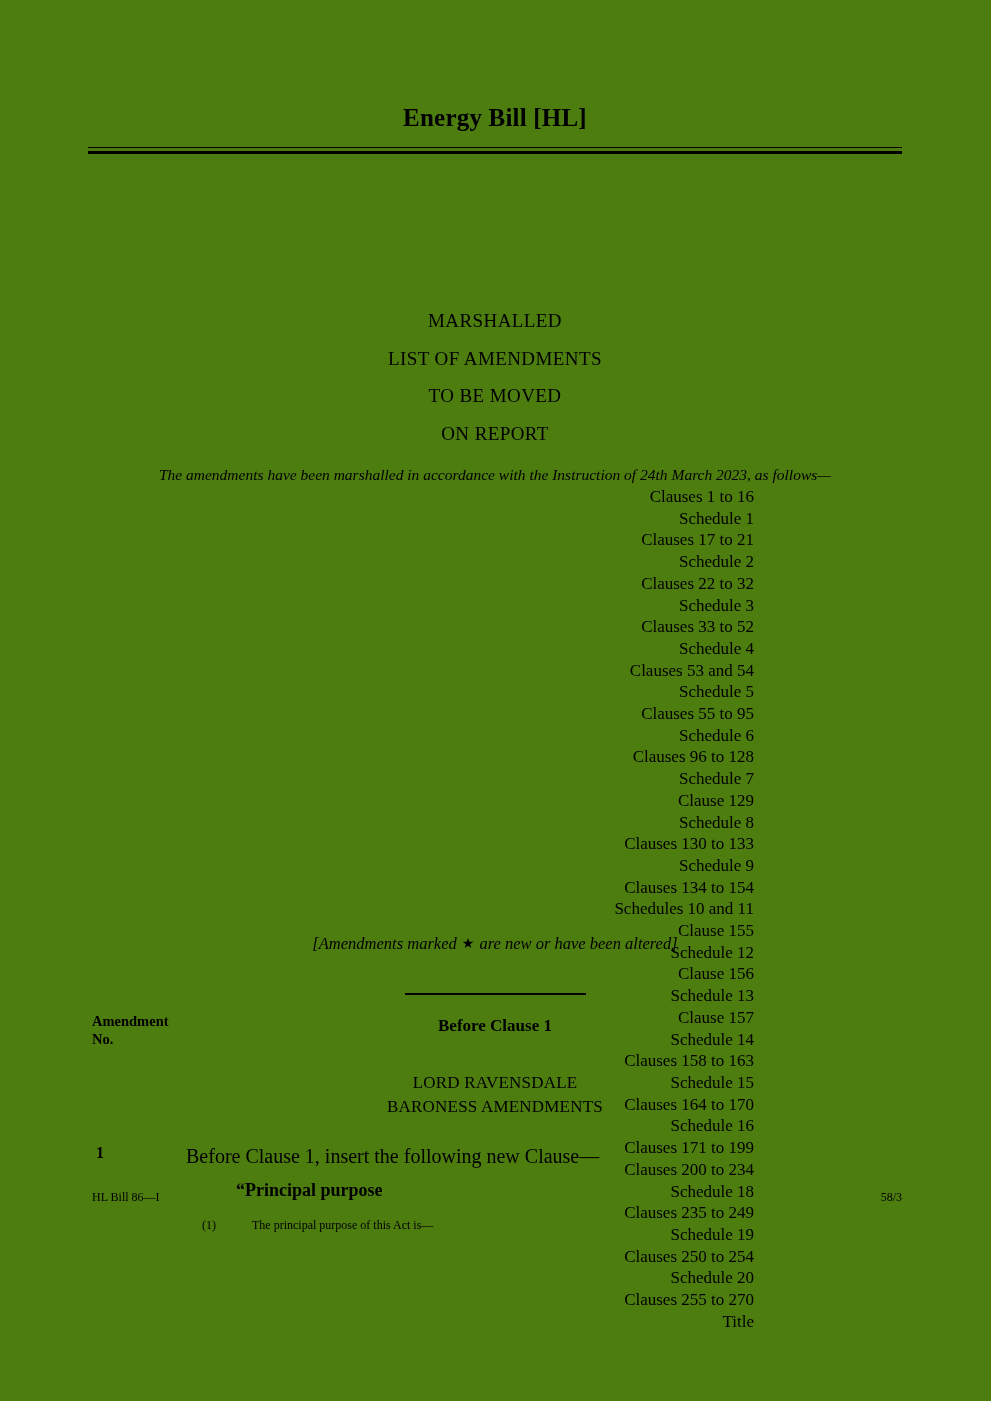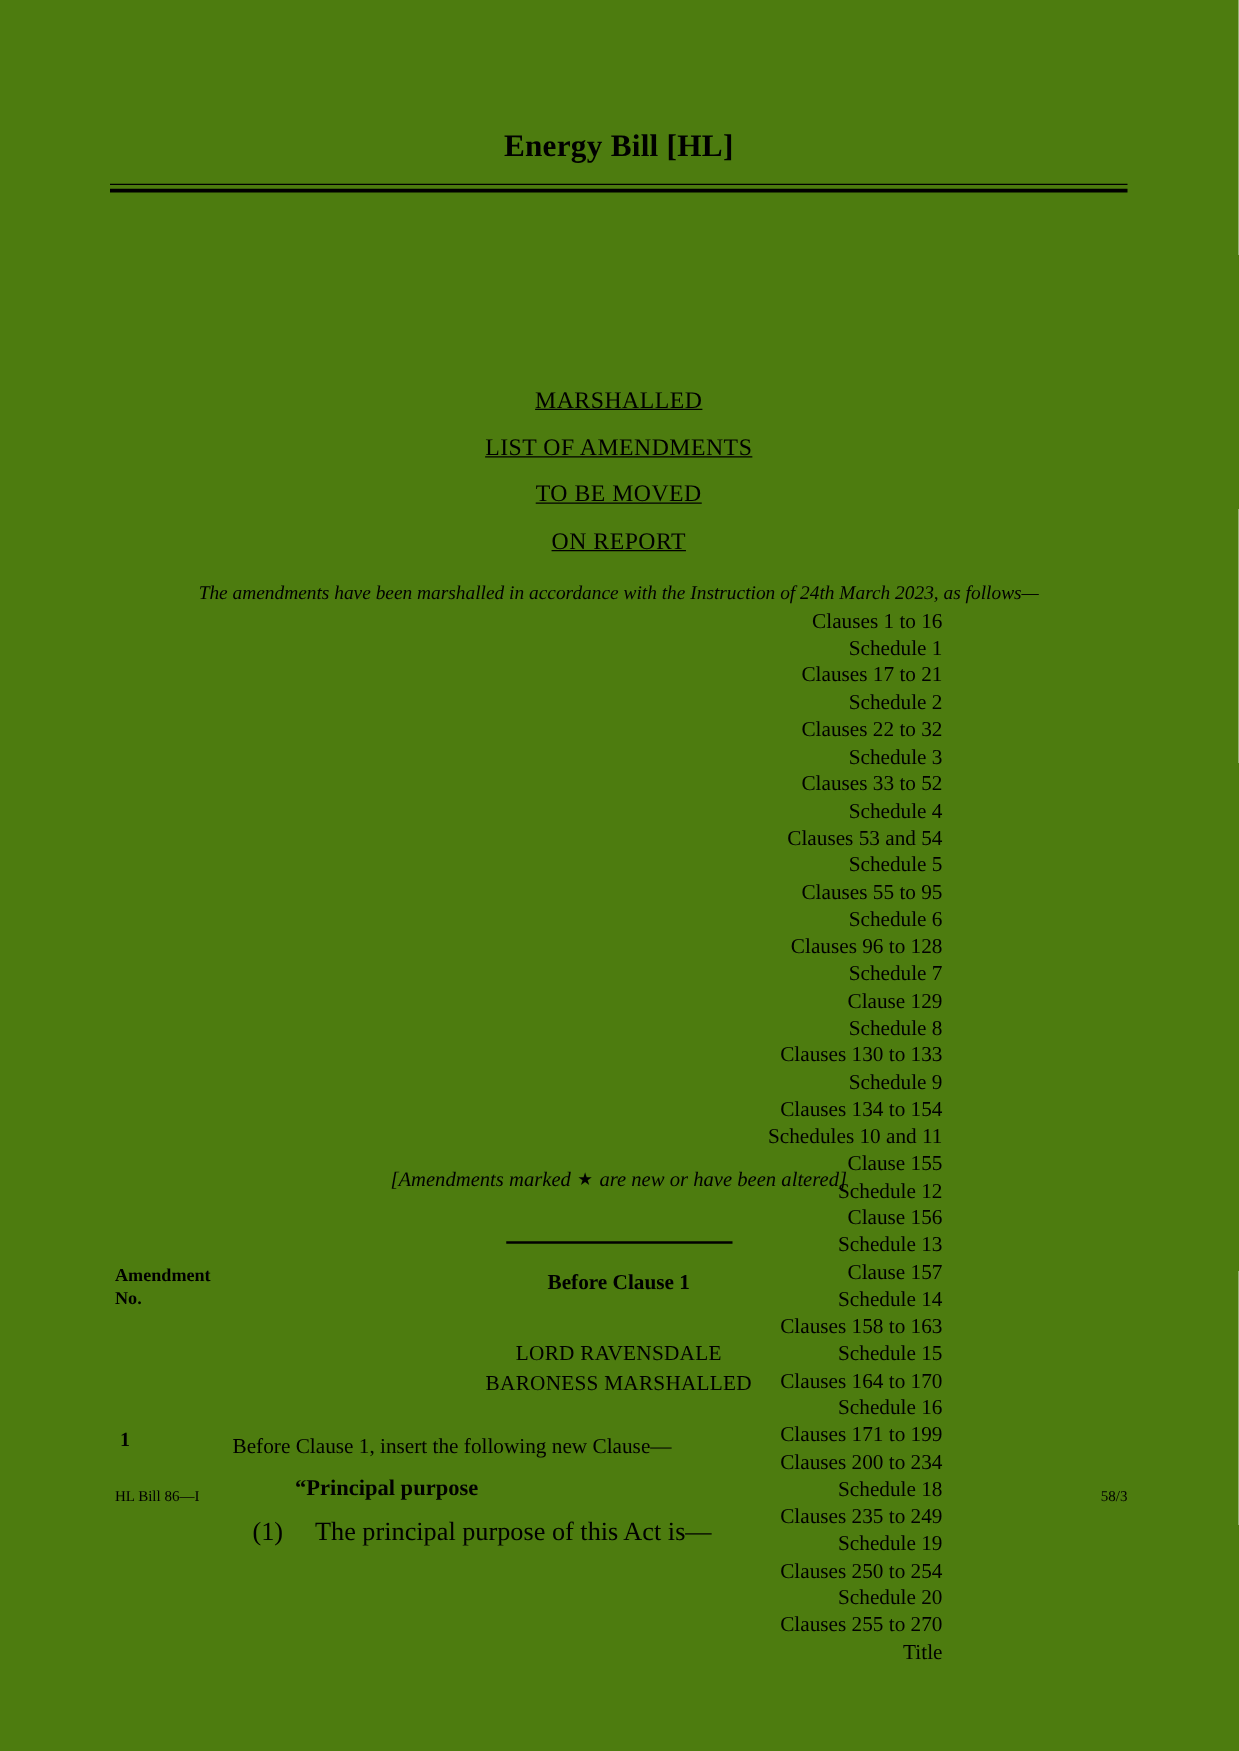--- a/index.html
+++ b/index.html
@@ -60,21 +60,20 @@
     width: 100%;
   }
 
   
   .headings {
     position: absolute;
     left: 88px;
     top: 302px;
     width: 814px;
     text-align: center;
-    text-decoration: underline;
   }
   .headings .hline {
     font-size: 19px;
     line-height: 37.5px;
     letter-spacing: 0.4px;
   }
 
   
   .instruction {
     position: absolute;
@@ -182,35 +181,35 @@
   }
   .amendment-num {
     position: absolute;
     left: 4px;
     top: 0;
     font-size: 16px;
     font-weight: bold;
   }
   .amendment-text {
     margin-left: 94px;
-    font-size: 17px;
+    font-size: 20px;
     line-height: 25px;
   }
   .new-clause-title {
     margin-left: 144px;
     margin-top: 9px;
     font-size: 18px;
     font-weight: bold;
     line-height: 25px;
   }
   .sub-para {
     position: relative;
     margin-left: 110px;
     margin-top: 10px;
-    font-size: 21px;
+    font-size: 12px;
     line-height: 25px;
   }
   .sub-para .sub-num {
     display: inline-block;
     width: 50px;
   }
 
   
   .footer {
     position: absolute;
@@ -308,21 +307,21 @@
 
   <div class="amendment-no-label">
     <div>Amendment</div>
     <div>No.</div>
   </div>
 
   <div class="clause-heading">Before Clause 1</div>
 
   <div class="sponsors">
     <div class="sponsor">LORD RAVENSDALE</div>
-    <div class="sponsor">BARONESS MARSHALLED</div>
+    <div class="sponsor">BARONESS AMENDMENTS</div>
   </div>
 
   <div class="amendment">
     <div class="amendment-row">
       <span class="amendment-num">1</span>
       <div class="amendment-text">Before Clause 1, insert the following new Clause—</div>
     </div>
     <div class="new-clause-title">“Principal purpose</div>
     <div class="sub-para">
       <span class="sub-num">(1)</span><span>The principal purpose of this Act is—</span>

